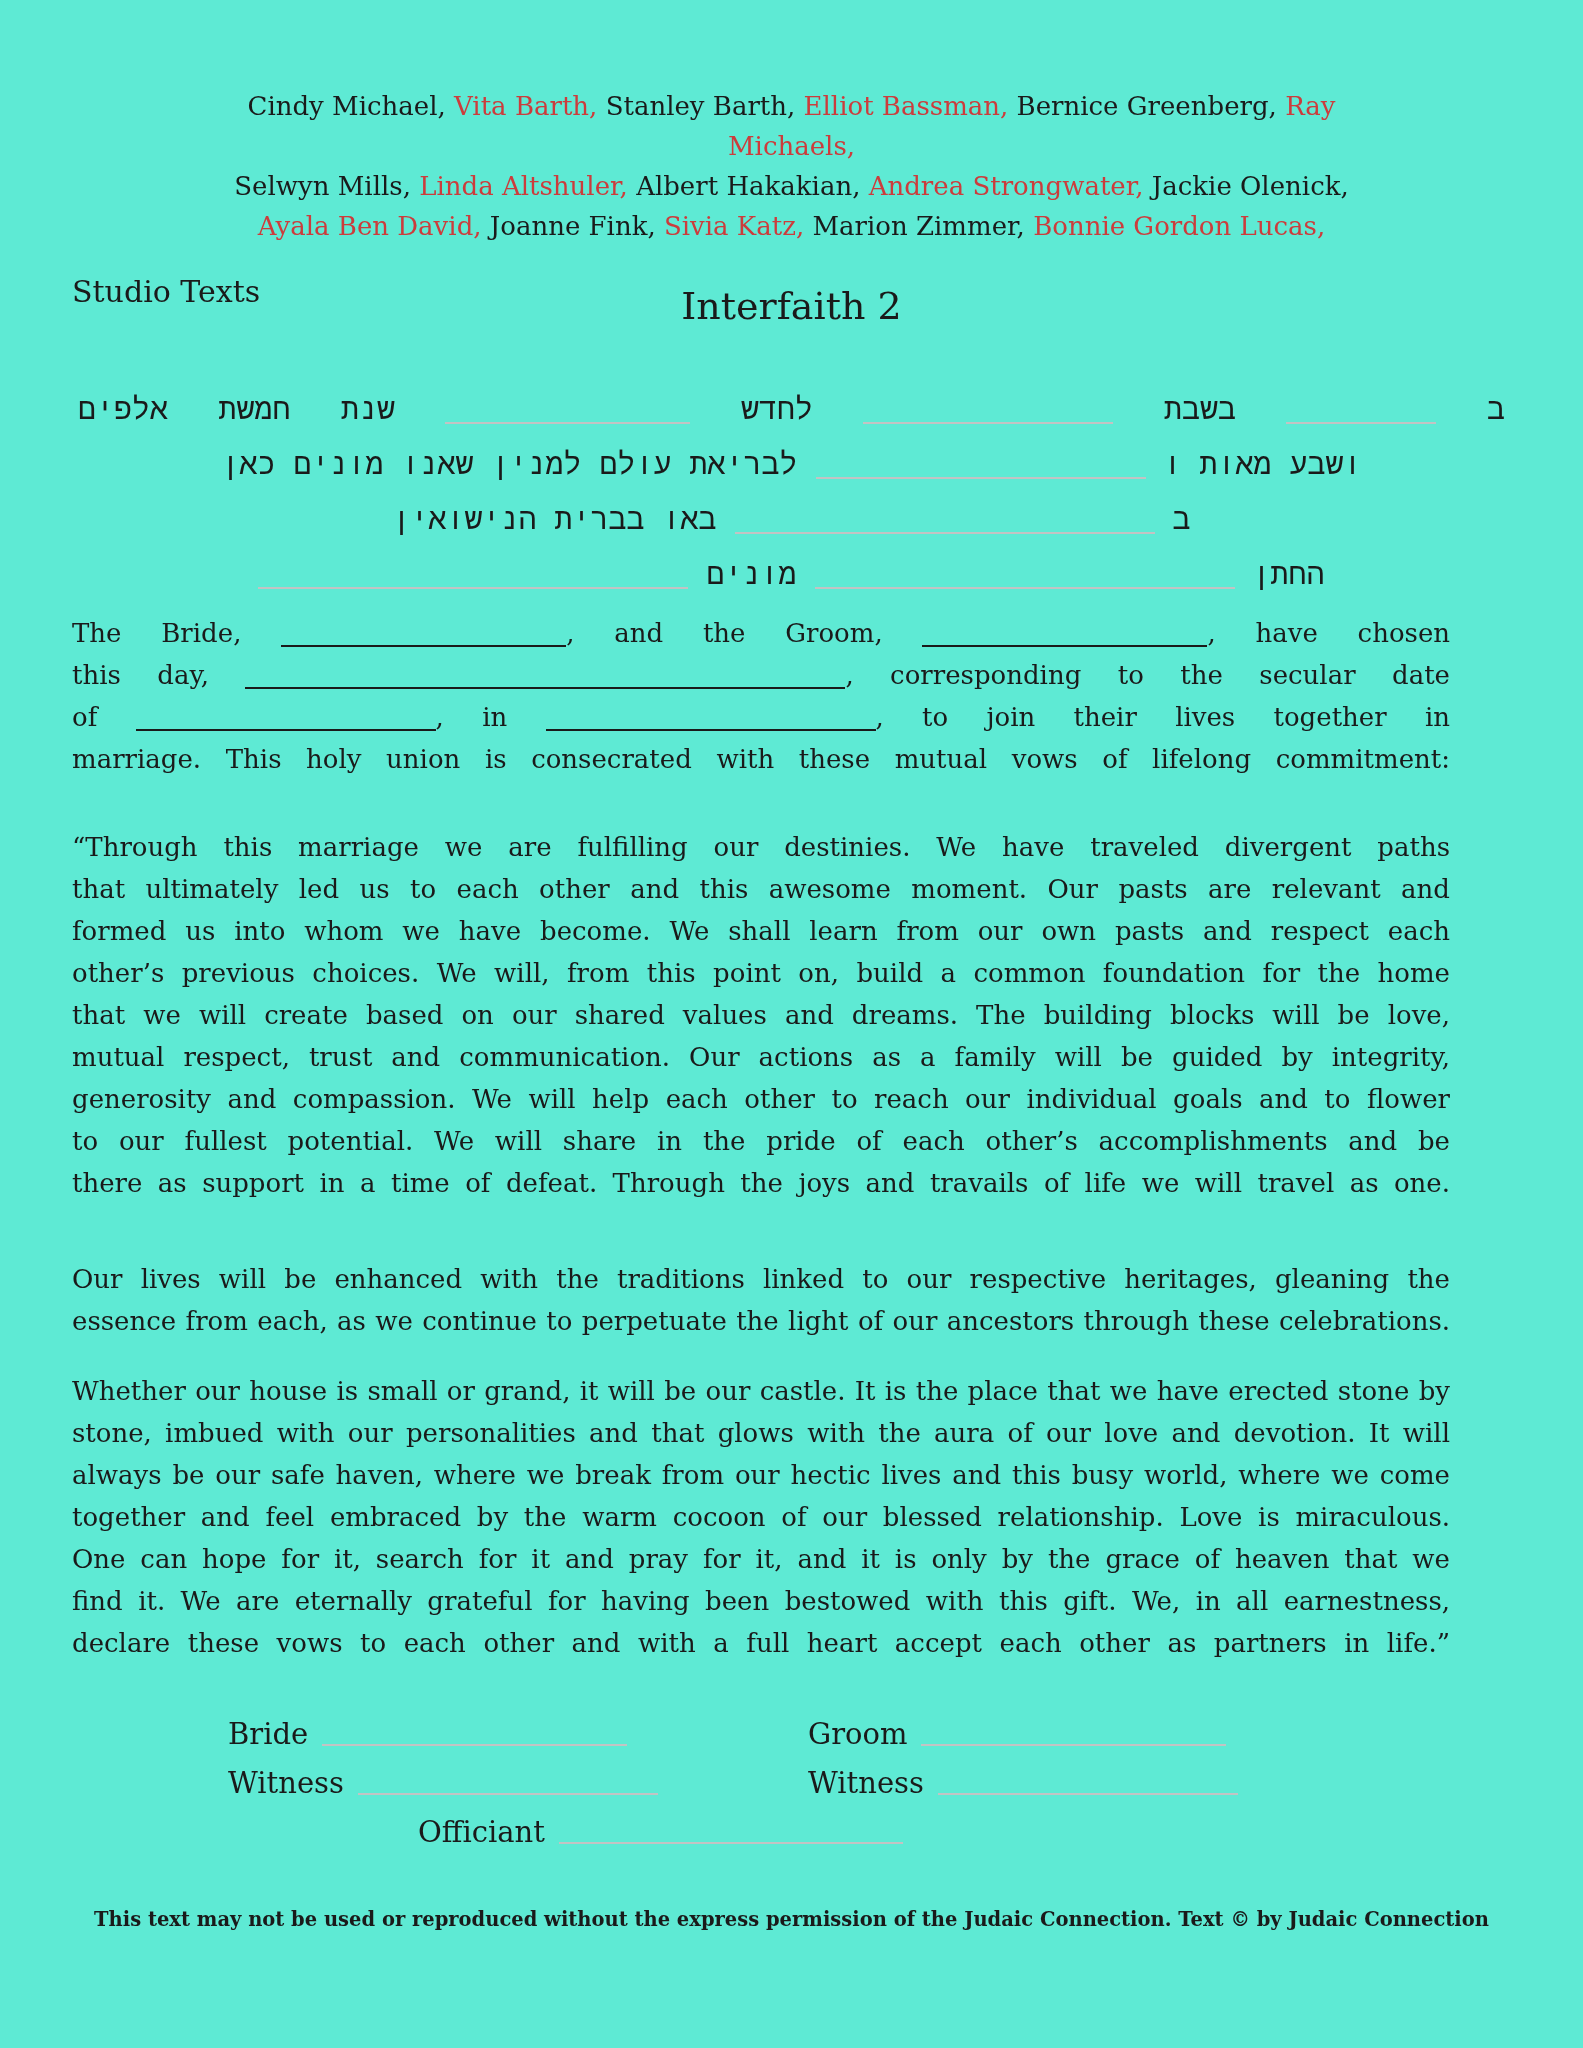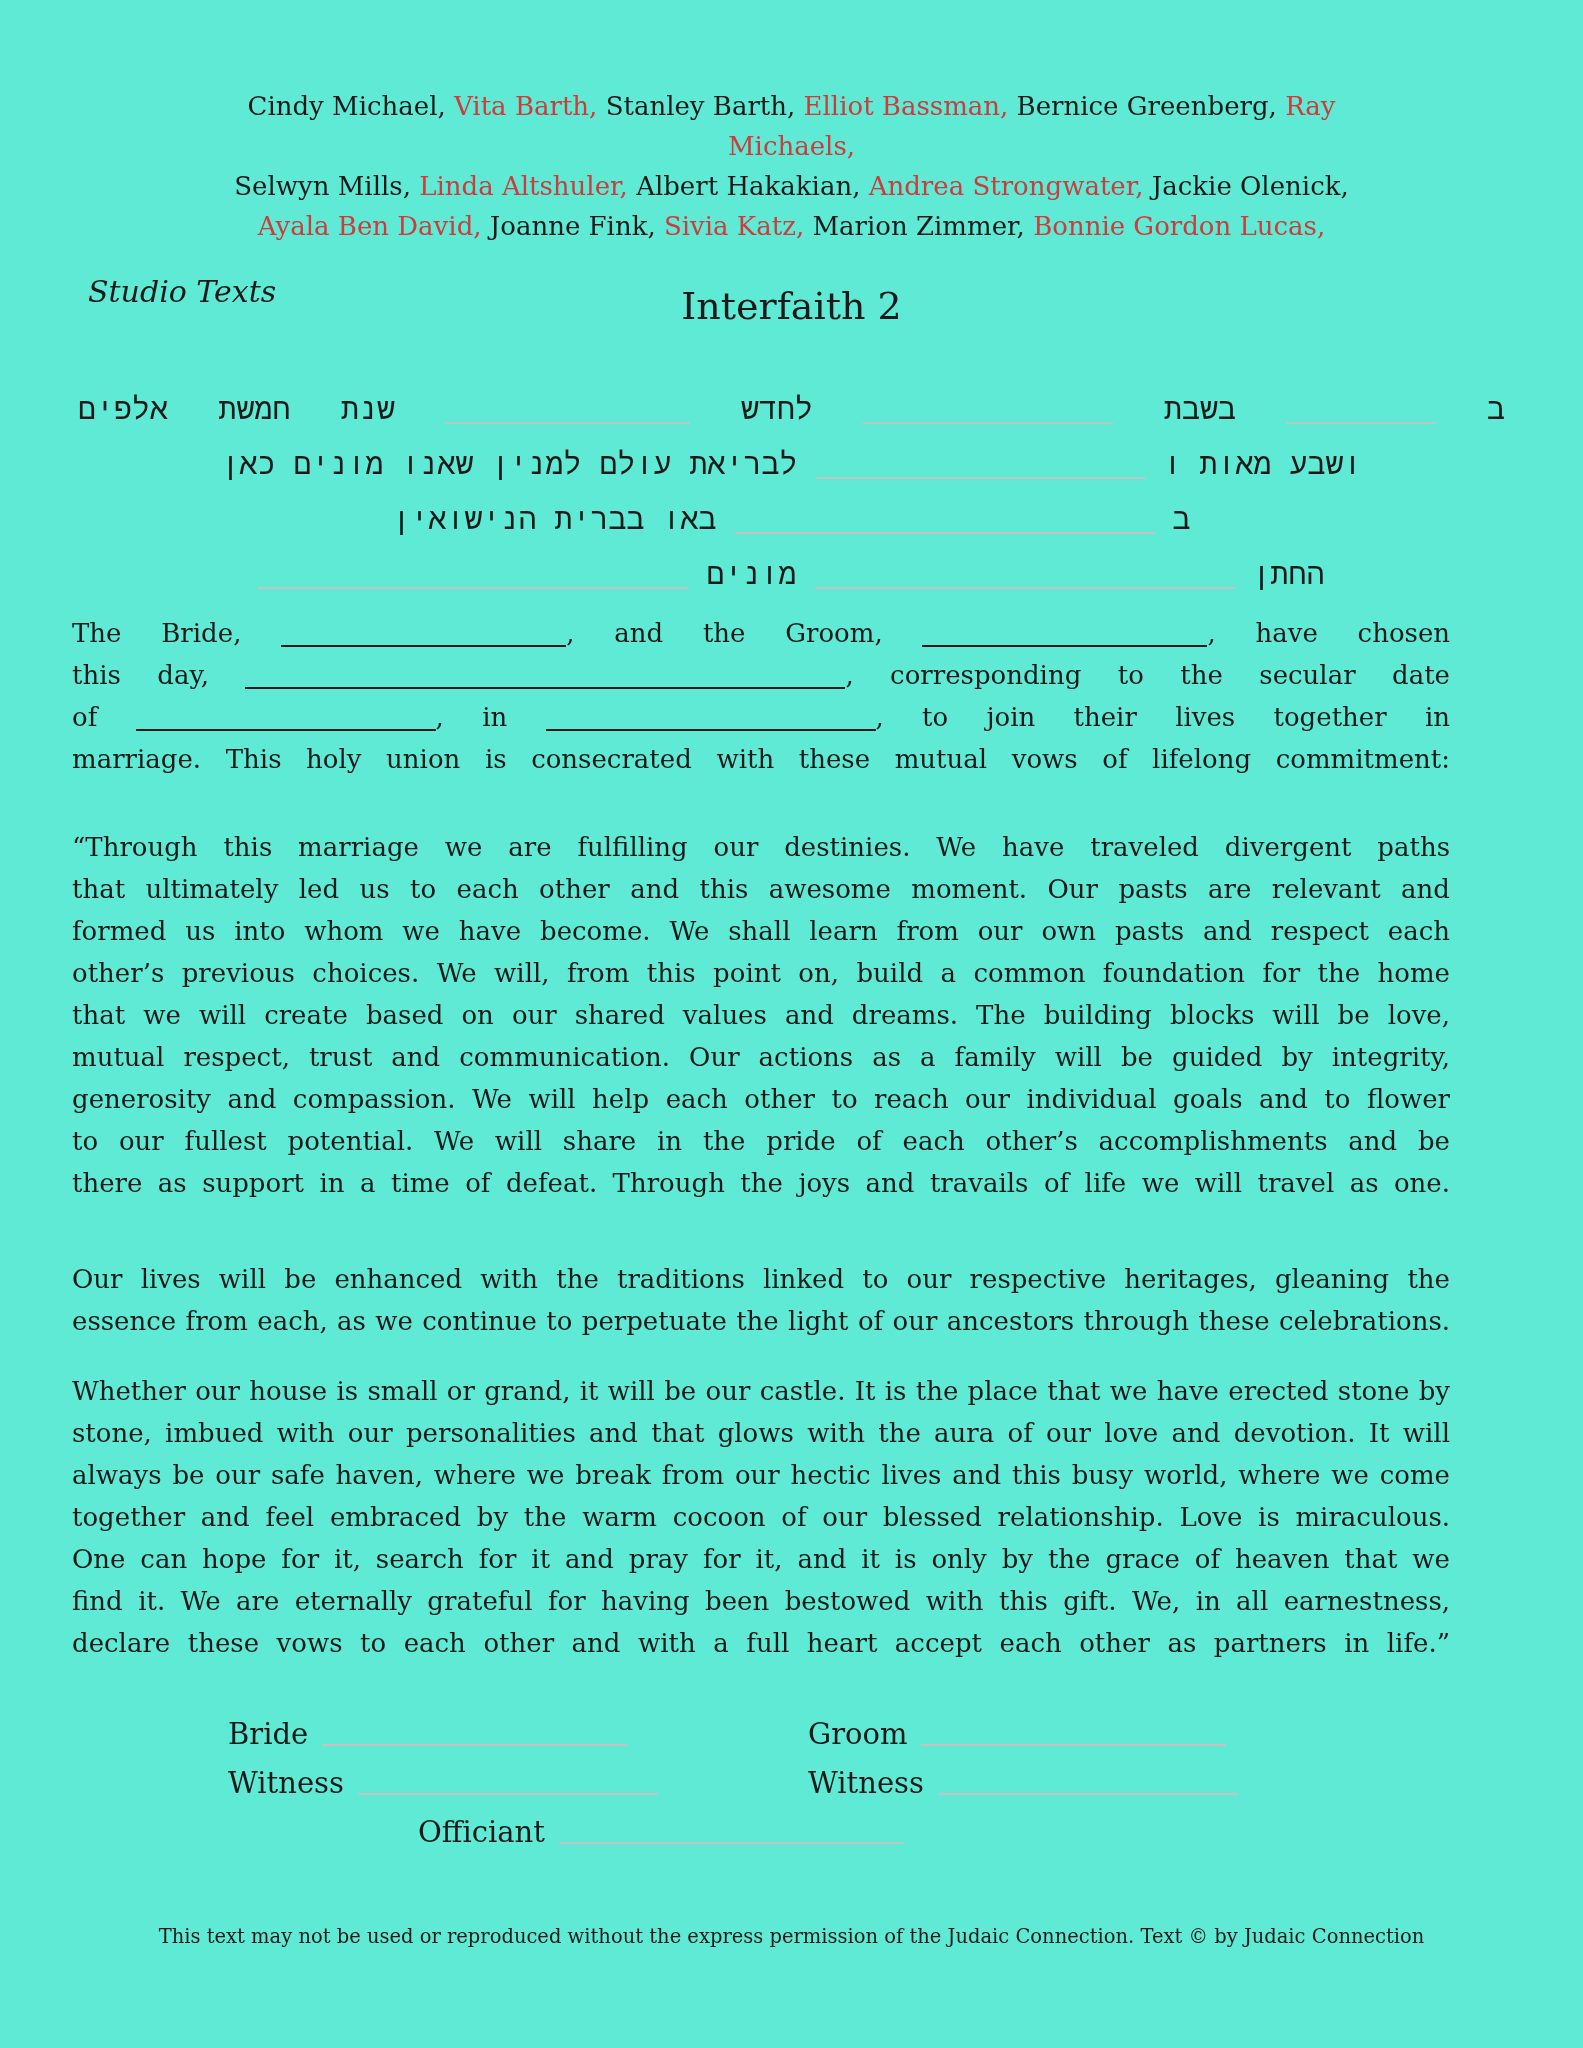--- a/index.html
+++ b/index.html
@@ -21,21 +21,21 @@
   .names{
     margin:86px auto 0 auto;
     width:1220px;
     text-align:center;
     font-size:26px;
     line-height:40px;
   }
   .names .red{color:var(--red);}
   
   .masthead{position:relative;margin-top:22px;height:76px;}
-  .studio{position:absolute;left:88px;top:6px;font-size:30px;font-style:italic;}
+  .studio{position:absolute;left:72px;top:6px;font-size:30px;}
   .title{text-align:center;font-size:38px;padding-top:16px;}
   
   .hebrew{
     direction:rtl;
     font-family:Liberation Mono, monospace;
     font-size:30px;
     font-weight:500;
     line-height:55px;
     margin:40px 78px 0 78px;
   }
@@ -58,22 +58,22 @@
   .heritage{margin-top:54px;}
   .house{margin-top:28px;}
   
   .sig{margin:46px 0 0 228px;width:1160px;font-size:29px;line-height:49px;}
   .sig-row{display:flex;}
   .sig-cell{display:flex;width:50%;align-items:baseline;gap:14px;}
   .sig .blank{top:2px;}
   .officiant-row{margin-left:190px;}
   
   .footer{
-    position:absolute;left:0;bottom:100px;width:100%;
-    text-align:center;font-size:19.5px;
+    position:absolute;left:0;bottom:117px;width:100%;
+    text-align:center;font-size:19.5px;font-weight:bold;
   }
 </style>
 </head>
 <body>
 
 <div class="page">
 
   <div class="names">
     <div><span>Cindy Michael,</span> <span class="red">Vita Barth,</span> <span>Stanley Barth,</span> <span class="red">Elliot Bassman,</span> <span>Bernice Greenberg,</span> <span class="red">Ray Michaels,</span></div>
     <div><span>Selwyn Mills,</span> <span class="red">Linda Altshuler,</span> <span>Albert Hakakian,</span> <span class="red">Andrea Strongwater,</span> <span>Jackie Olenick,</span></div>

